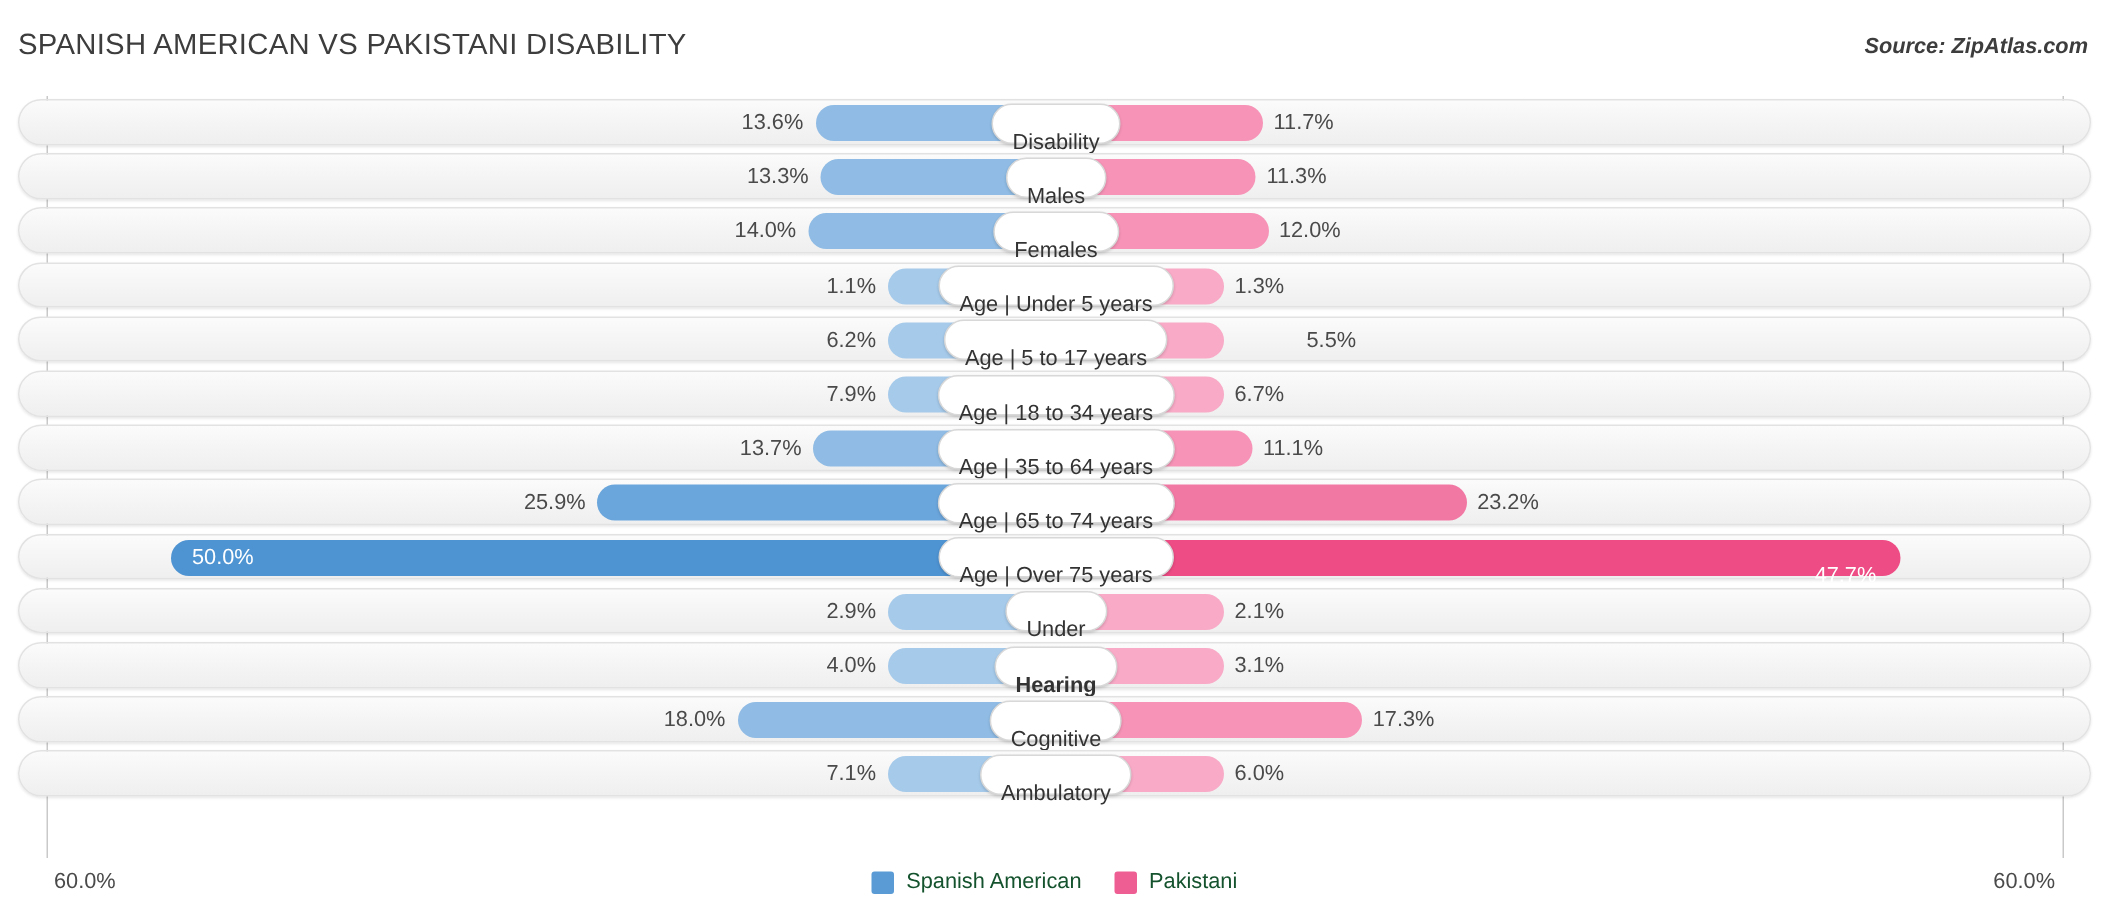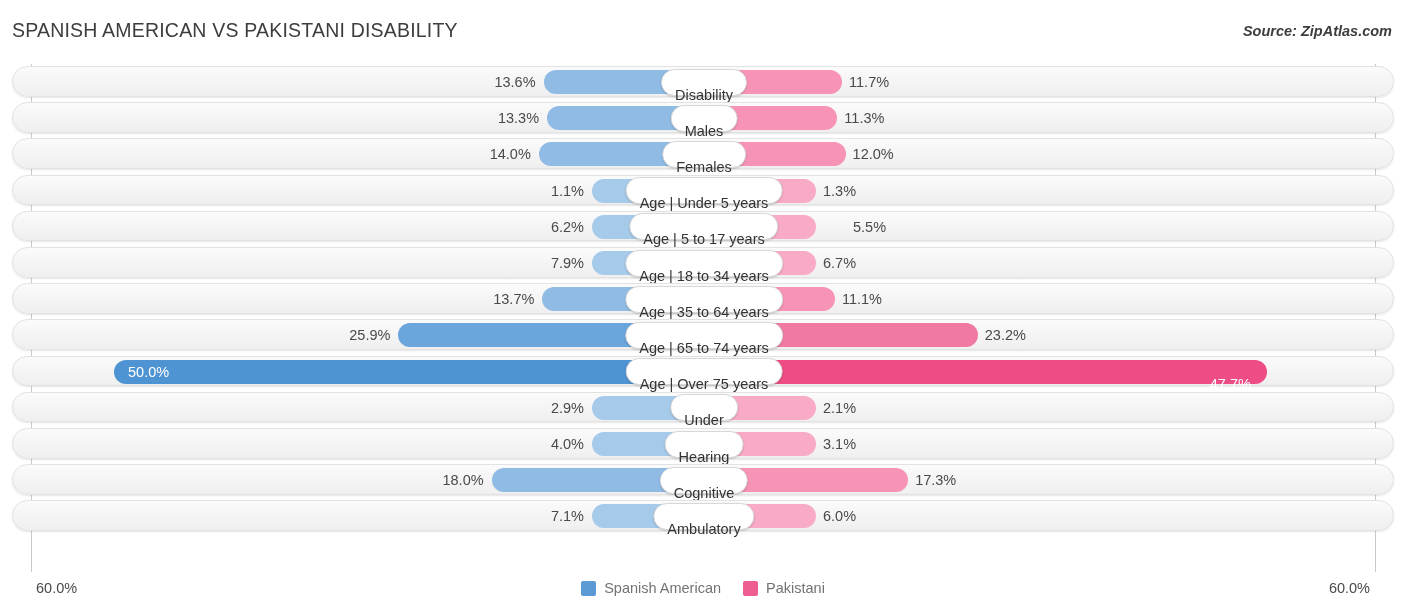--- a/index.html
+++ b/index.html
@@ -65,21 +65,21 @@
     position:absolute;top:8px;font-size:14.5px;color:#4a4a4a;white-space:nowrap;
   }
   .tick-left{left:36px;}
   .tick-right{right:36px;}
   .legend{
     position:absolute;left:0;top:8px;width:1406px;
     display:flex;justify-content:center;align-items:center;gap:22px;
   }
   .legend-item{display:flex;align-items:center;gap:8px;}
   .swatch{width:15px;height:15px;border-radius:2px;display:block;}
-  .legend-label{font-size:14.5px;color:#737373;white-space:nowrap;}
+  .legend-label{font-size:14.5px;color:#14532d;white-space:nowrap;}
 </style>
 </head>
 <body>
 
 <div id="chart">
 
   <div class="title">SPANISH AMERICAN VS PAKISTANI DISABILITY</div>
   <div class="source">Source: ZipAtlas.com</div>
 
   <div class="plot" id="plot">
@@ -110,21 +110,21 @@
         <div class="bar left" style="left: 579px; width: 120px; background: rgb(166, 202, 234);"></div>
         <div class="bar right" style="left: 683px; width: 120px; background: rgb(248, 170, 198);"></div>
         <div class="val" style="left: auto; right: 809px;">1.1%</div>
         <div class="val" style="left: 810px;">1.3%</div>
         <div class="pill" style="left: 691px;">Age | Under 5 years</div>
       </div>
       <div class="row" style="top: 146.8px;">
         <div class="bar left" style="left: 579px; width: 120px; background: rgb(166, 202, 234);"></div>
         <div class="bar right" style="left: 683px; width: 120px; background: rgb(248, 170, 198);"></div>
         <div class="val" style="left: auto; right: 809px;">6.2%</div>
-        <div class="val" style="left: 840px; text-align: right;">5.5%</div>
+        <div class="val" style="left: 858px; text-align: right;">5.5%</div>
         <div class="pill" style="left: 691px;">Age | 5 to 17 years</div>
       </div>
       <div class="row" style="top: 183px;">
         <div class="bar left" style="left: 579px; width: 120px; background: rgb(166, 202, 234);"></div>
         <div class="bar right" style="left: 683px; width: 120px; background: rgb(248, 170, 198);"></div>
         <div class="val" style="left: auto; right: 809px;">7.9%</div>
         <div class="val" style="left: 810px;">6.7%</div>
         <div class="pill" style="left: 691px;">Age | 18 to 34 years</div>
       </div>
       <div class="row" style="top: 219.2px;">
@@ -153,21 +153,21 @@
         <div class="bar right" style="left: 683px; width: 120px; background: rgb(248, 170, 198);"></div>
         <div class="val" style="left: auto; right: 809px;">2.9%</div>
         <div class="val" style="left: 810px;">2.1%</div>
         <div class="pill" style="left: 691px;">Under</div>
       </div>
       <div class="row" style="top: 364px;">
         <div class="bar left" style="left: 579px; width: 120px; background: rgb(166, 202, 234);"></div>
         <div class="bar right" style="left: 683px; width: 120px; background: rgb(248, 170, 198);"></div>
         <div class="val" style="left: auto; right: 809px;">4.0%</div>
         <div class="val" style="left: 810px;">3.1%</div>
-        <div class="pill" style="left: 691px;">Hearing</div>
+        <div class="pill" style="left: 691px; font-weight: bold;">Hearing</div>
       </div>
       <div class="row" style="top: 400.2px;">
         <div class="bar left" style="left: 478.6px; width: 220.4px; background: rgb(143, 187, 228);"></div>
         <div class="bar right" style="left: 683px; width: 212.14px; background: rgb(246, 147, 182);"></div>
         <div class="val" style="left: auto; right: 909.4px;">18.0%</div>
         <div class="val" style="left: 902.14px;">17.3%</div>
         <div class="pill" style="left: 691px;">Cognitive</div>
       </div>
       <div class="row" style="top: 436.4px;">
         <div class="bar left" style="left: 579px; width: 120px; background: rgb(166, 202, 234);"></div>

